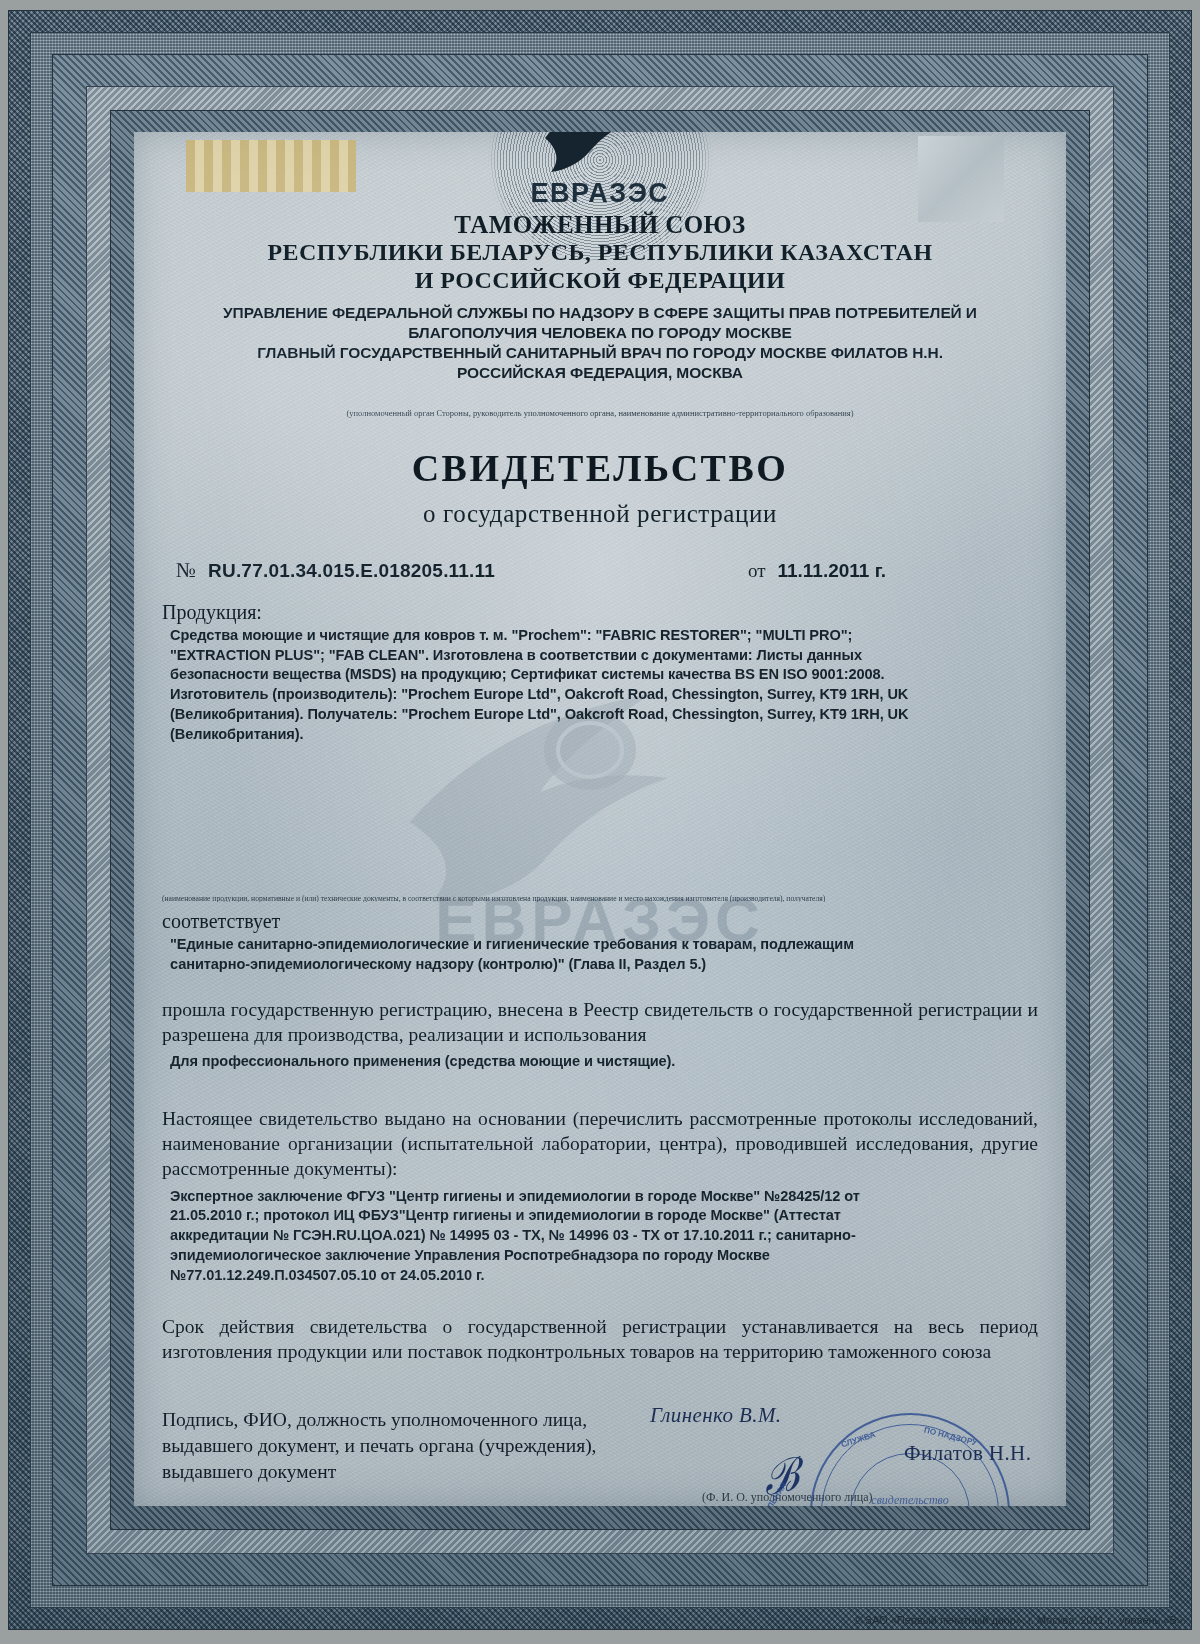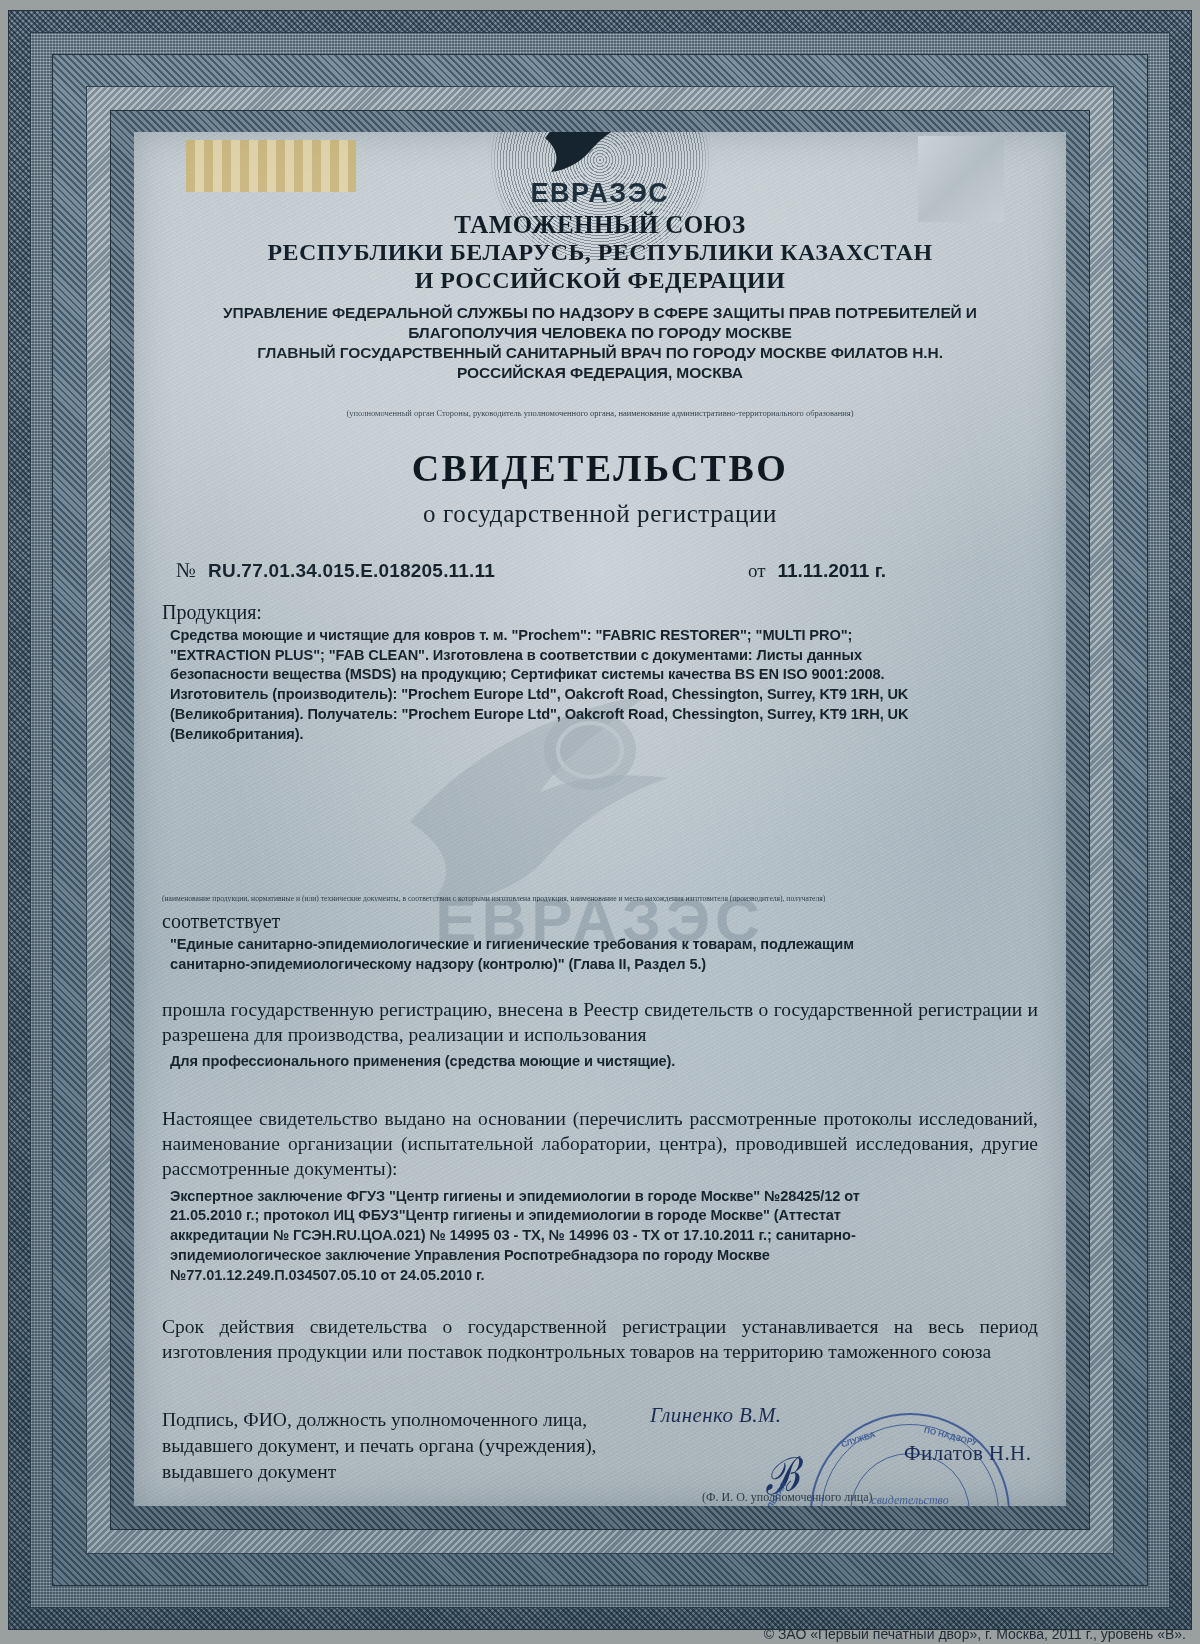--- a/index.html
+++ b/index.html
@@ -130,21 +130,21 @@
   .stamp:after{content:"";position:absolute;inset:38px;border-radius:50%;
     border:1.2px solid #2b4b8f;}
   .stamp-core{position:absolute;left:0;right:0;top:78px;text-align:center;
     font-family:"Liberation Serif",serif;font-style:italic;font-size:12px;
     line-height:1.25;color:#2b4b8f;}
   .stamp-ring-txt{position:absolute;inset:0;}
   .stamp-ring-txt span{position:absolute;left:50%;top:50%;
     font-size:8.2px;font-weight:bold;color:#2b4b8f;
     transform-origin:0 86px;white-space:nowrap;}
 
-  .copyright{position:absolute;right:14px;bottom:2px;font-size:14px;color:#1d2a34;}
+  .copyright{position:absolute;right:14px;bottom:18px;font-size:11px;color:#1d2a34;}
 </style>
 </head>
 <body>
 
 <div class="page">
 
   <div class="frame-outer"></div>
   <div class="frame-mid"></div>
   <div class="frame-in2"></div>
   <div class="frame-in3"></div>

